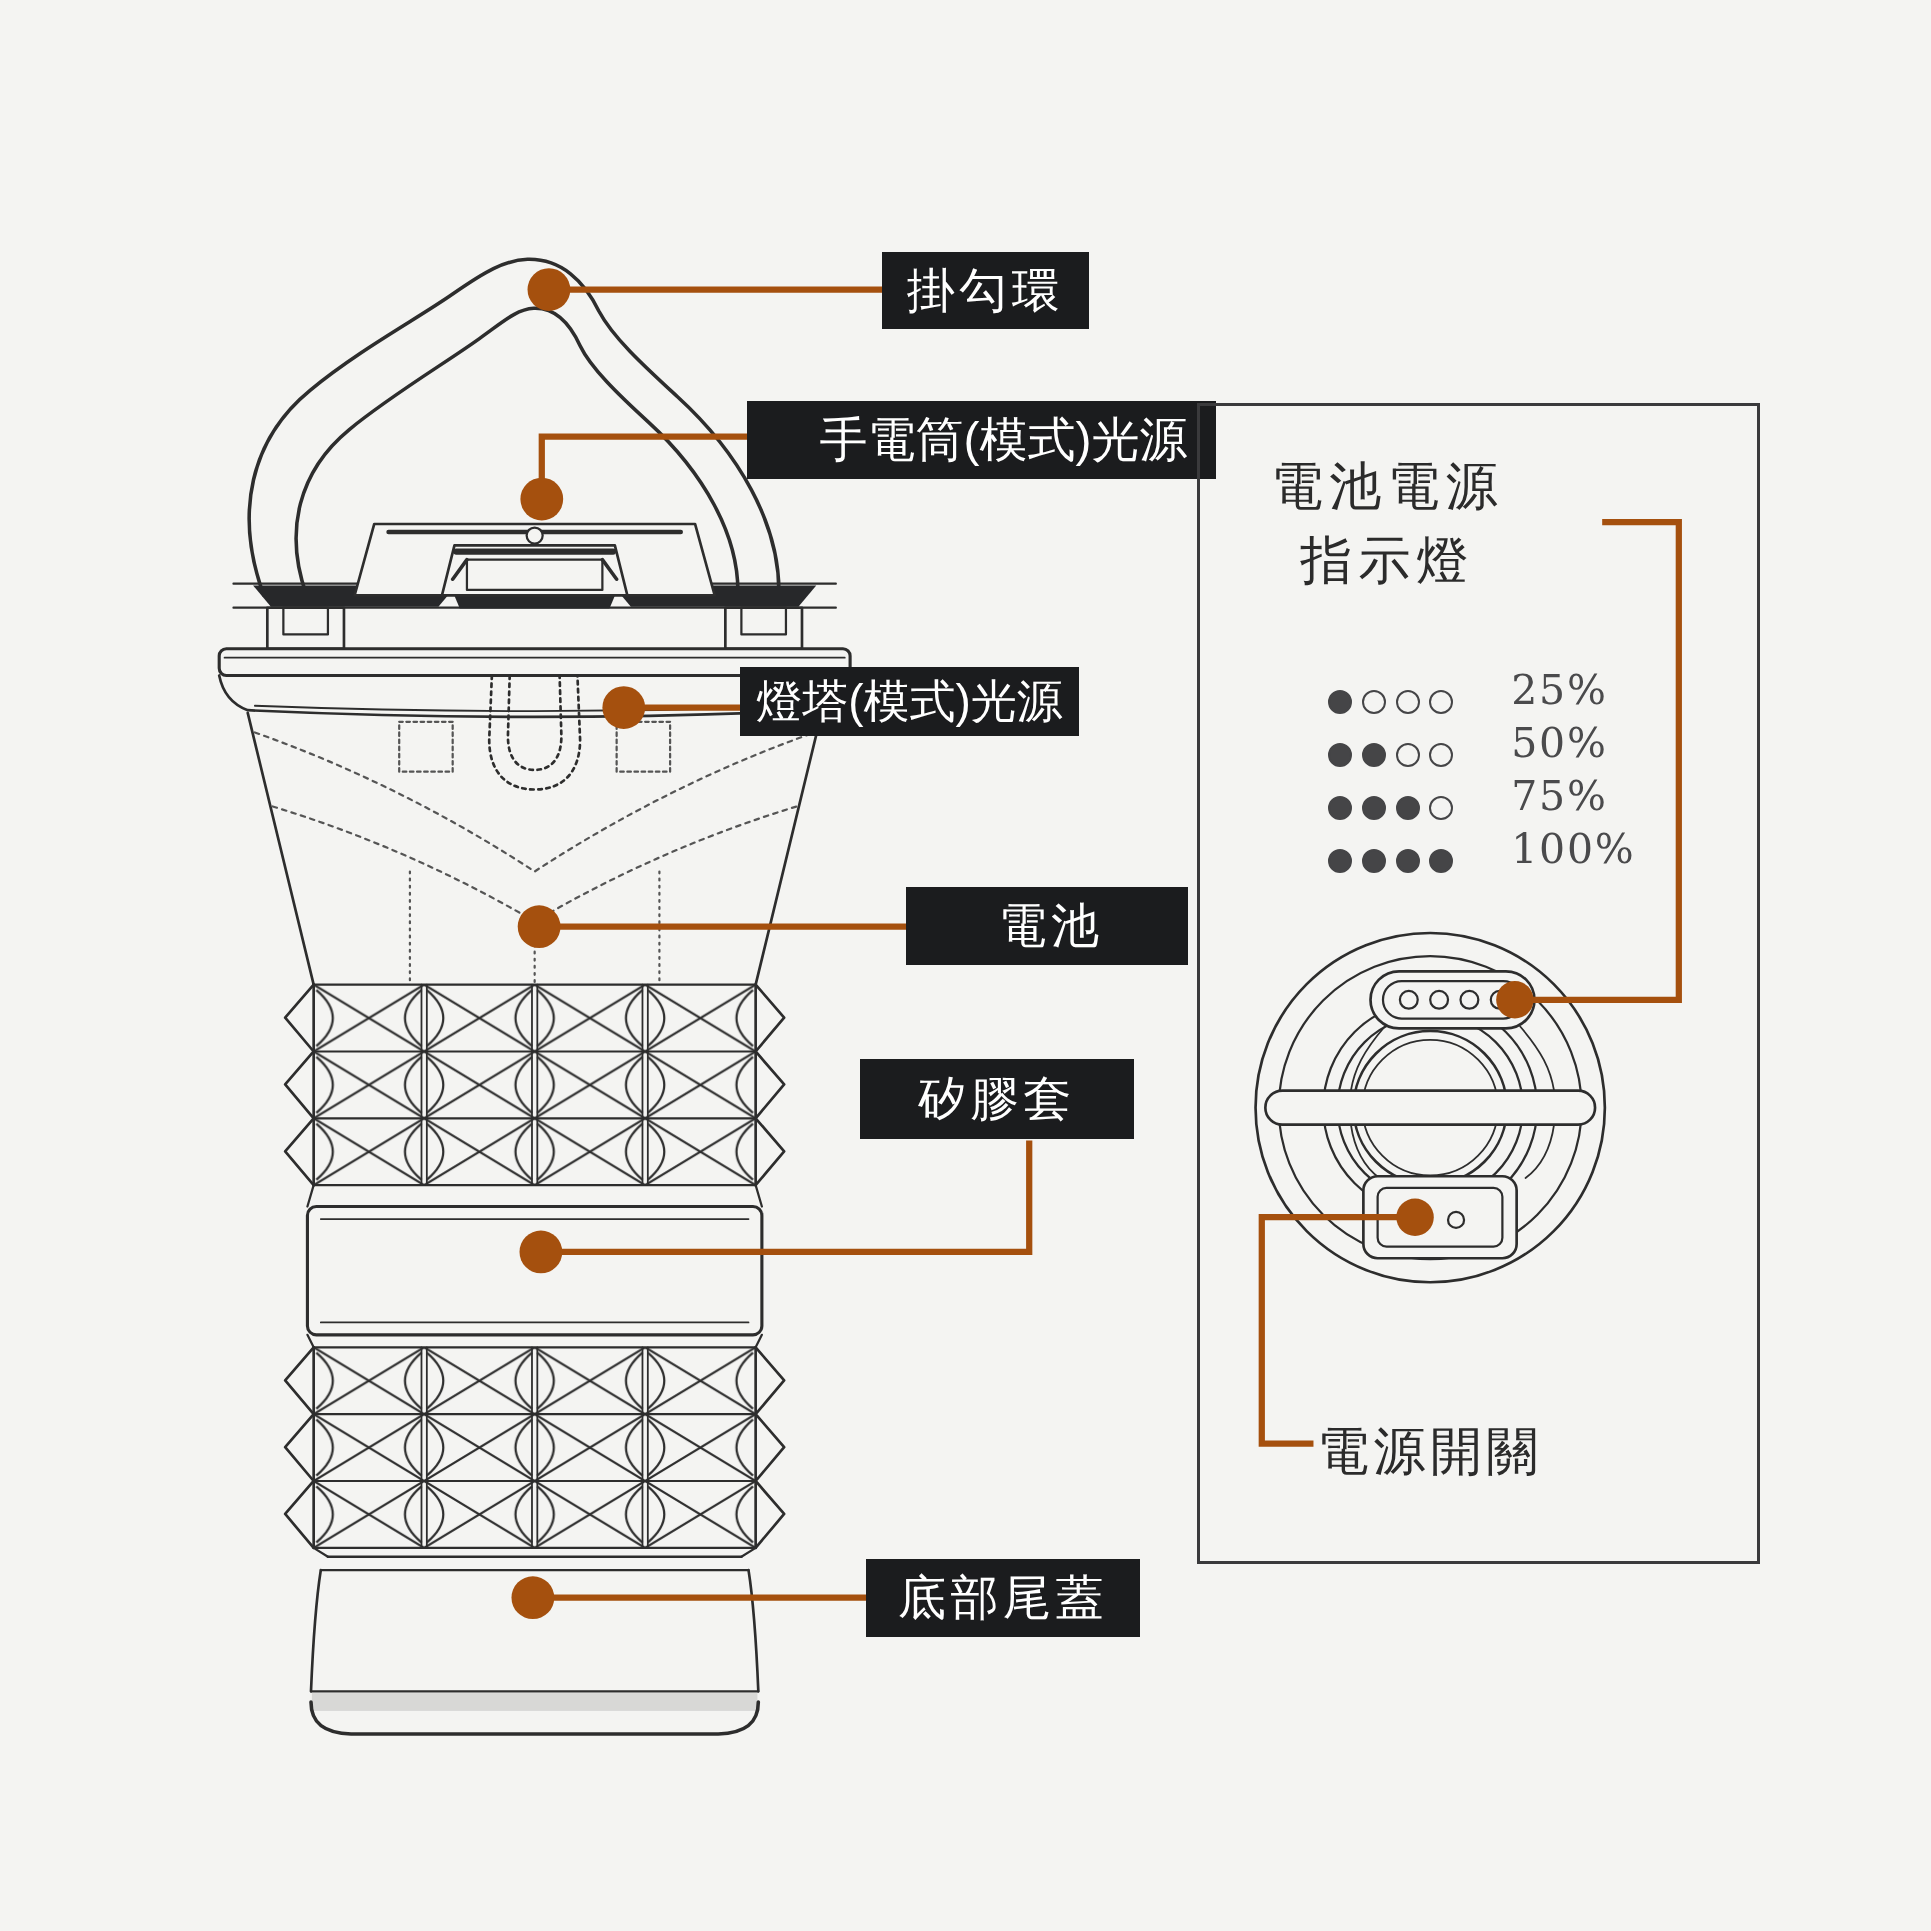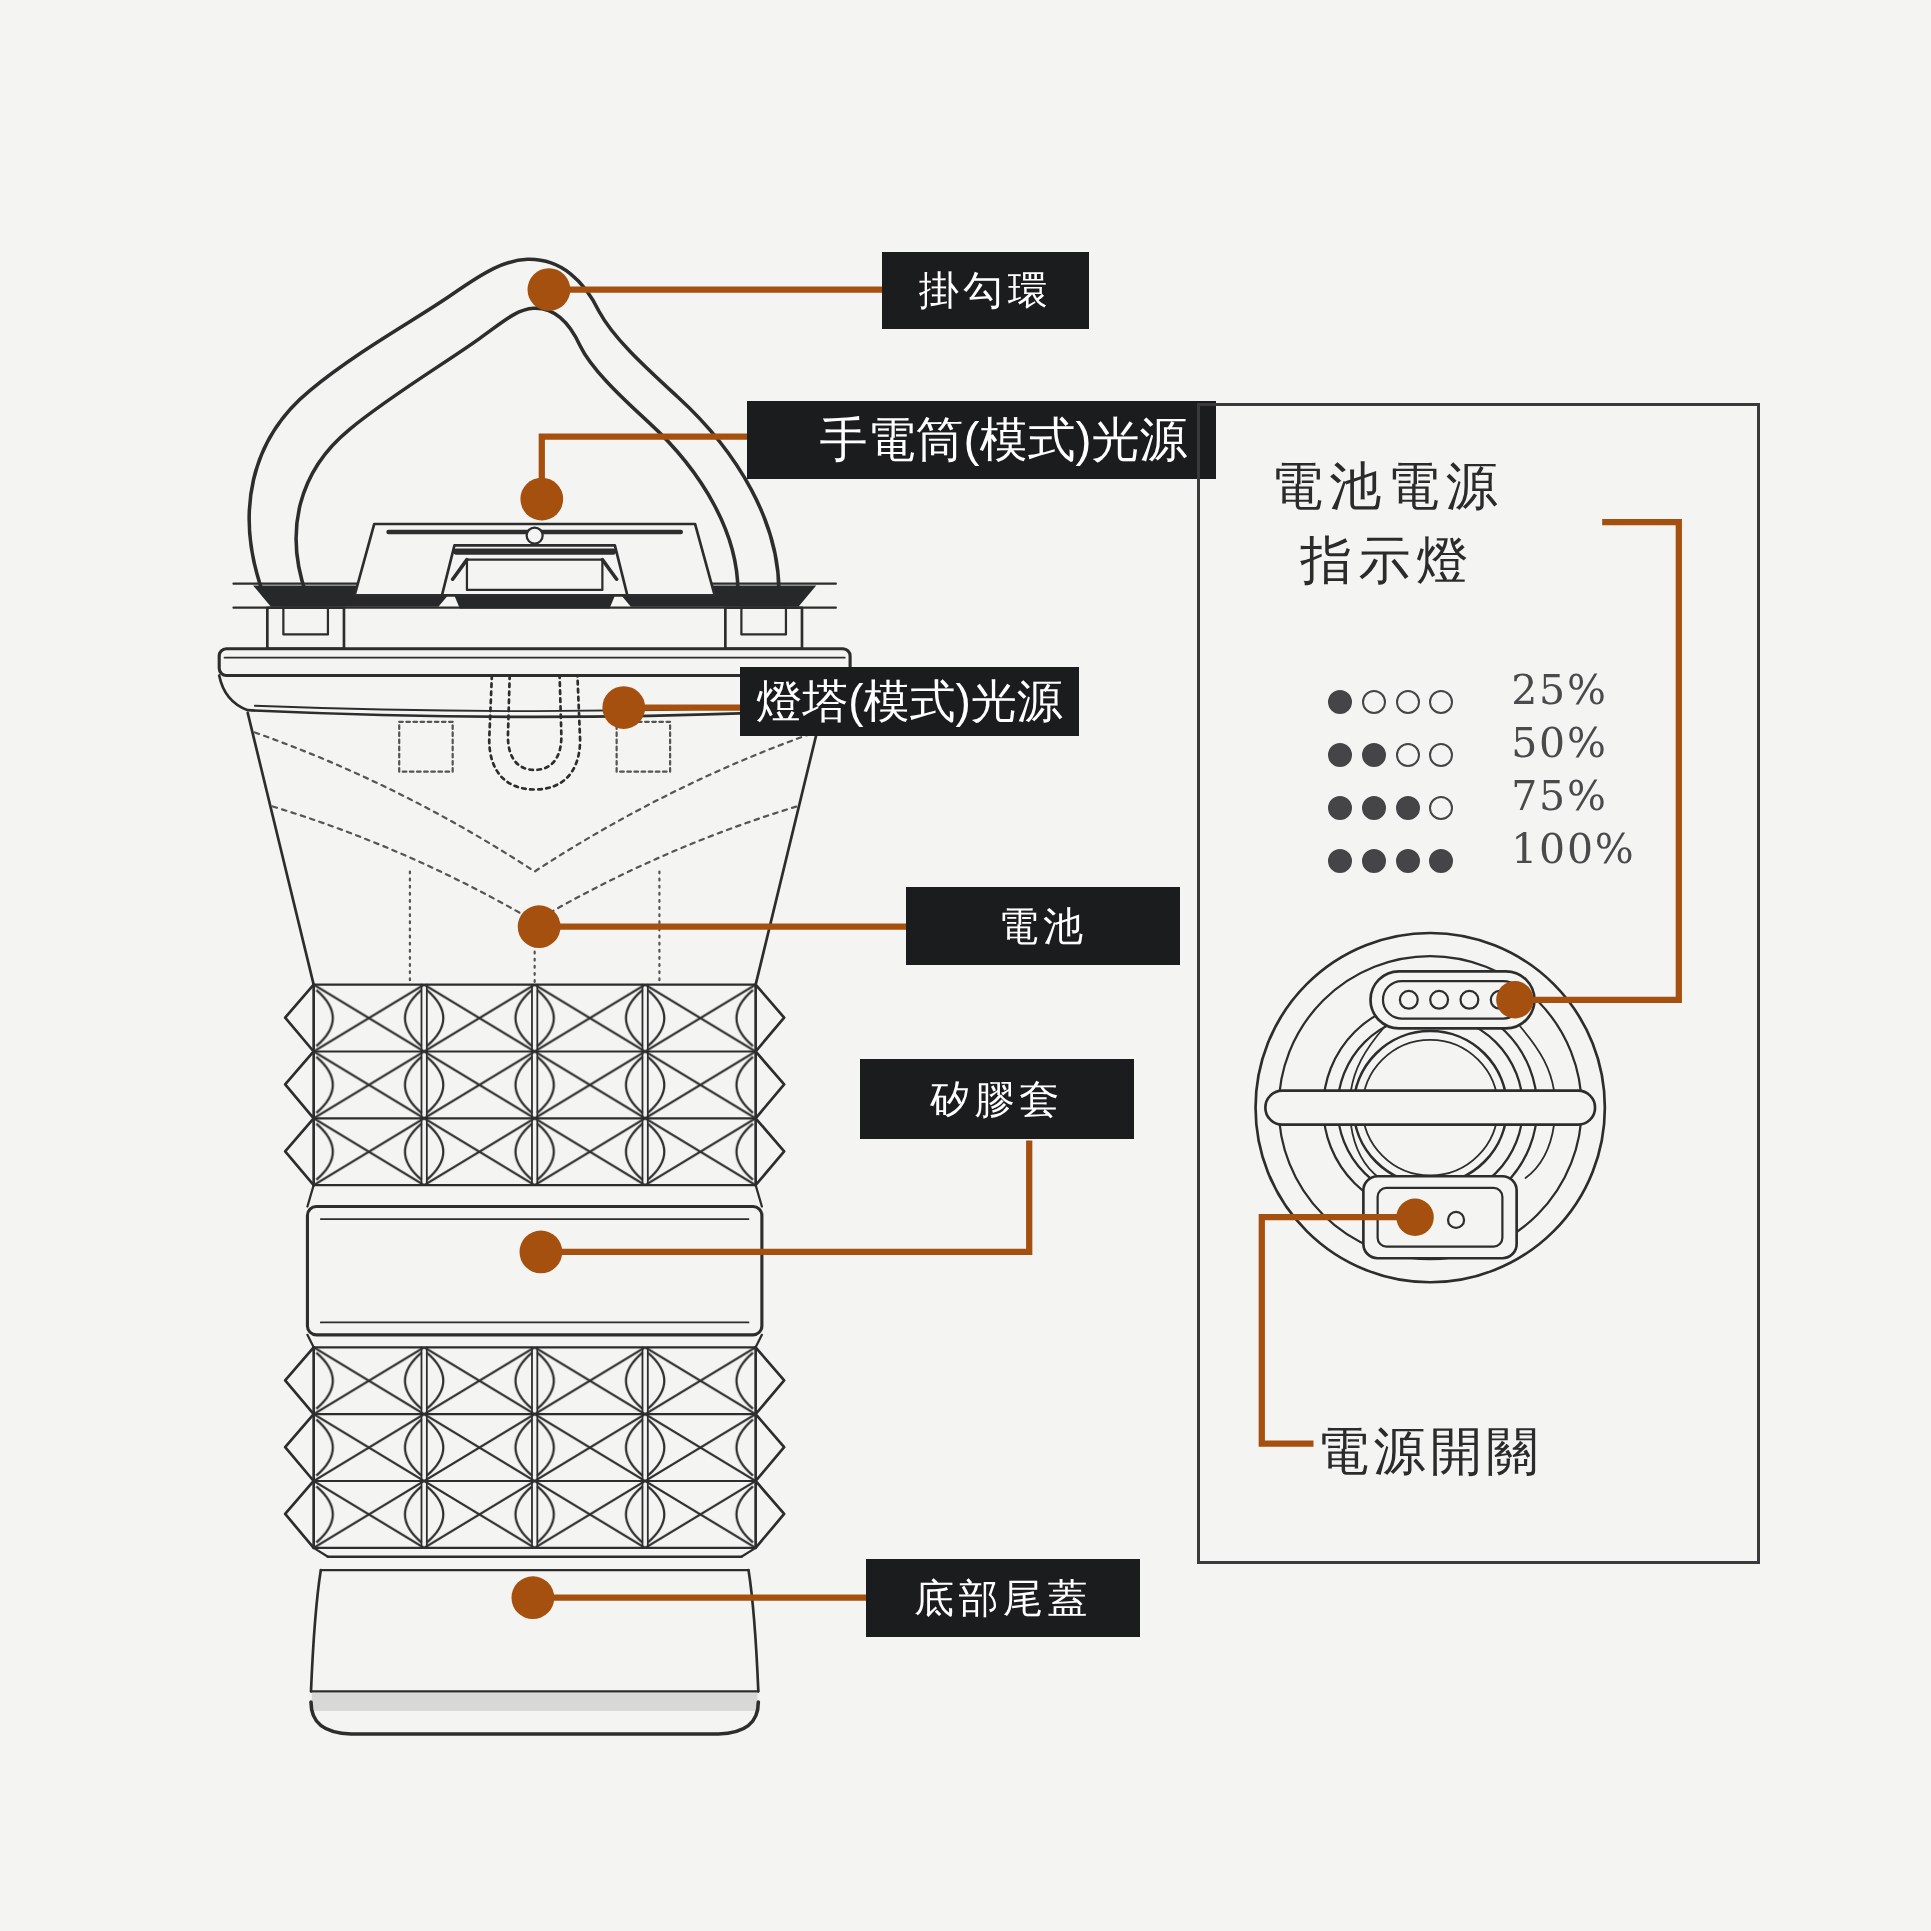--- a/index.html
+++ b/index.html
@@ -8,27 +8,27 @@
     position:relative;width:1931px;height:1931px;
     background:var(--bg,#f4f4f2);overflow:hidden;
   }
   svg.art{position:absolute;left:0;top:0;width:1931px;height:1931px;}
   
   .callout{
     position:absolute;display:flex;align-items:center;justify-content:center;
     background:var(--label-bg,#1b1c1e);color:var(--label-text,#ffffff);
     font-weight:500;white-space:nowrap;
   }
-  .callout.s58{font-size:40px;letter-spacing:4.5px;}
+  .callout.s58{font-size:48px;letter-spacing:4.5px;}
   .callout.s54{font-size:48px;letter-spacing:0px;padding-left:44px;}
   .callout.s52{font-size:46px;letter-spacing:0px;}
   #lbl-hook      {left:882px; top:252px; width:207px;height:77px;}
   #lbl-flash     {left:747px; top:401px; width:425px;height:78px;}
   #lbl-tower     {left:740px; top:667px; width:339px;height:69px;}
-  #lbl-battery   {left:906px;top:887px; width:274px;height:78px;}
+  #lbl-battery   {left:906px;top:887px; width:274px;height:78px;padding-left:8px;}
   #lbl-silicone  {left:860px; top:1059px;width:274px;height:80px;}
   #lbl-tailcap   {left:866px; top:1559px;width:274px;height:78px;}
   
   .panel{
     position:absolute;left:1197px;top:403px;width:563px;height:1161px;
     border:3.6px solid var(--panel-border,#3a3a3c);box-sizing:border-box;
     background:transparent;
   }
   .panel-title{
     position:absolute;left:1234px;top:450px;width:307px;

